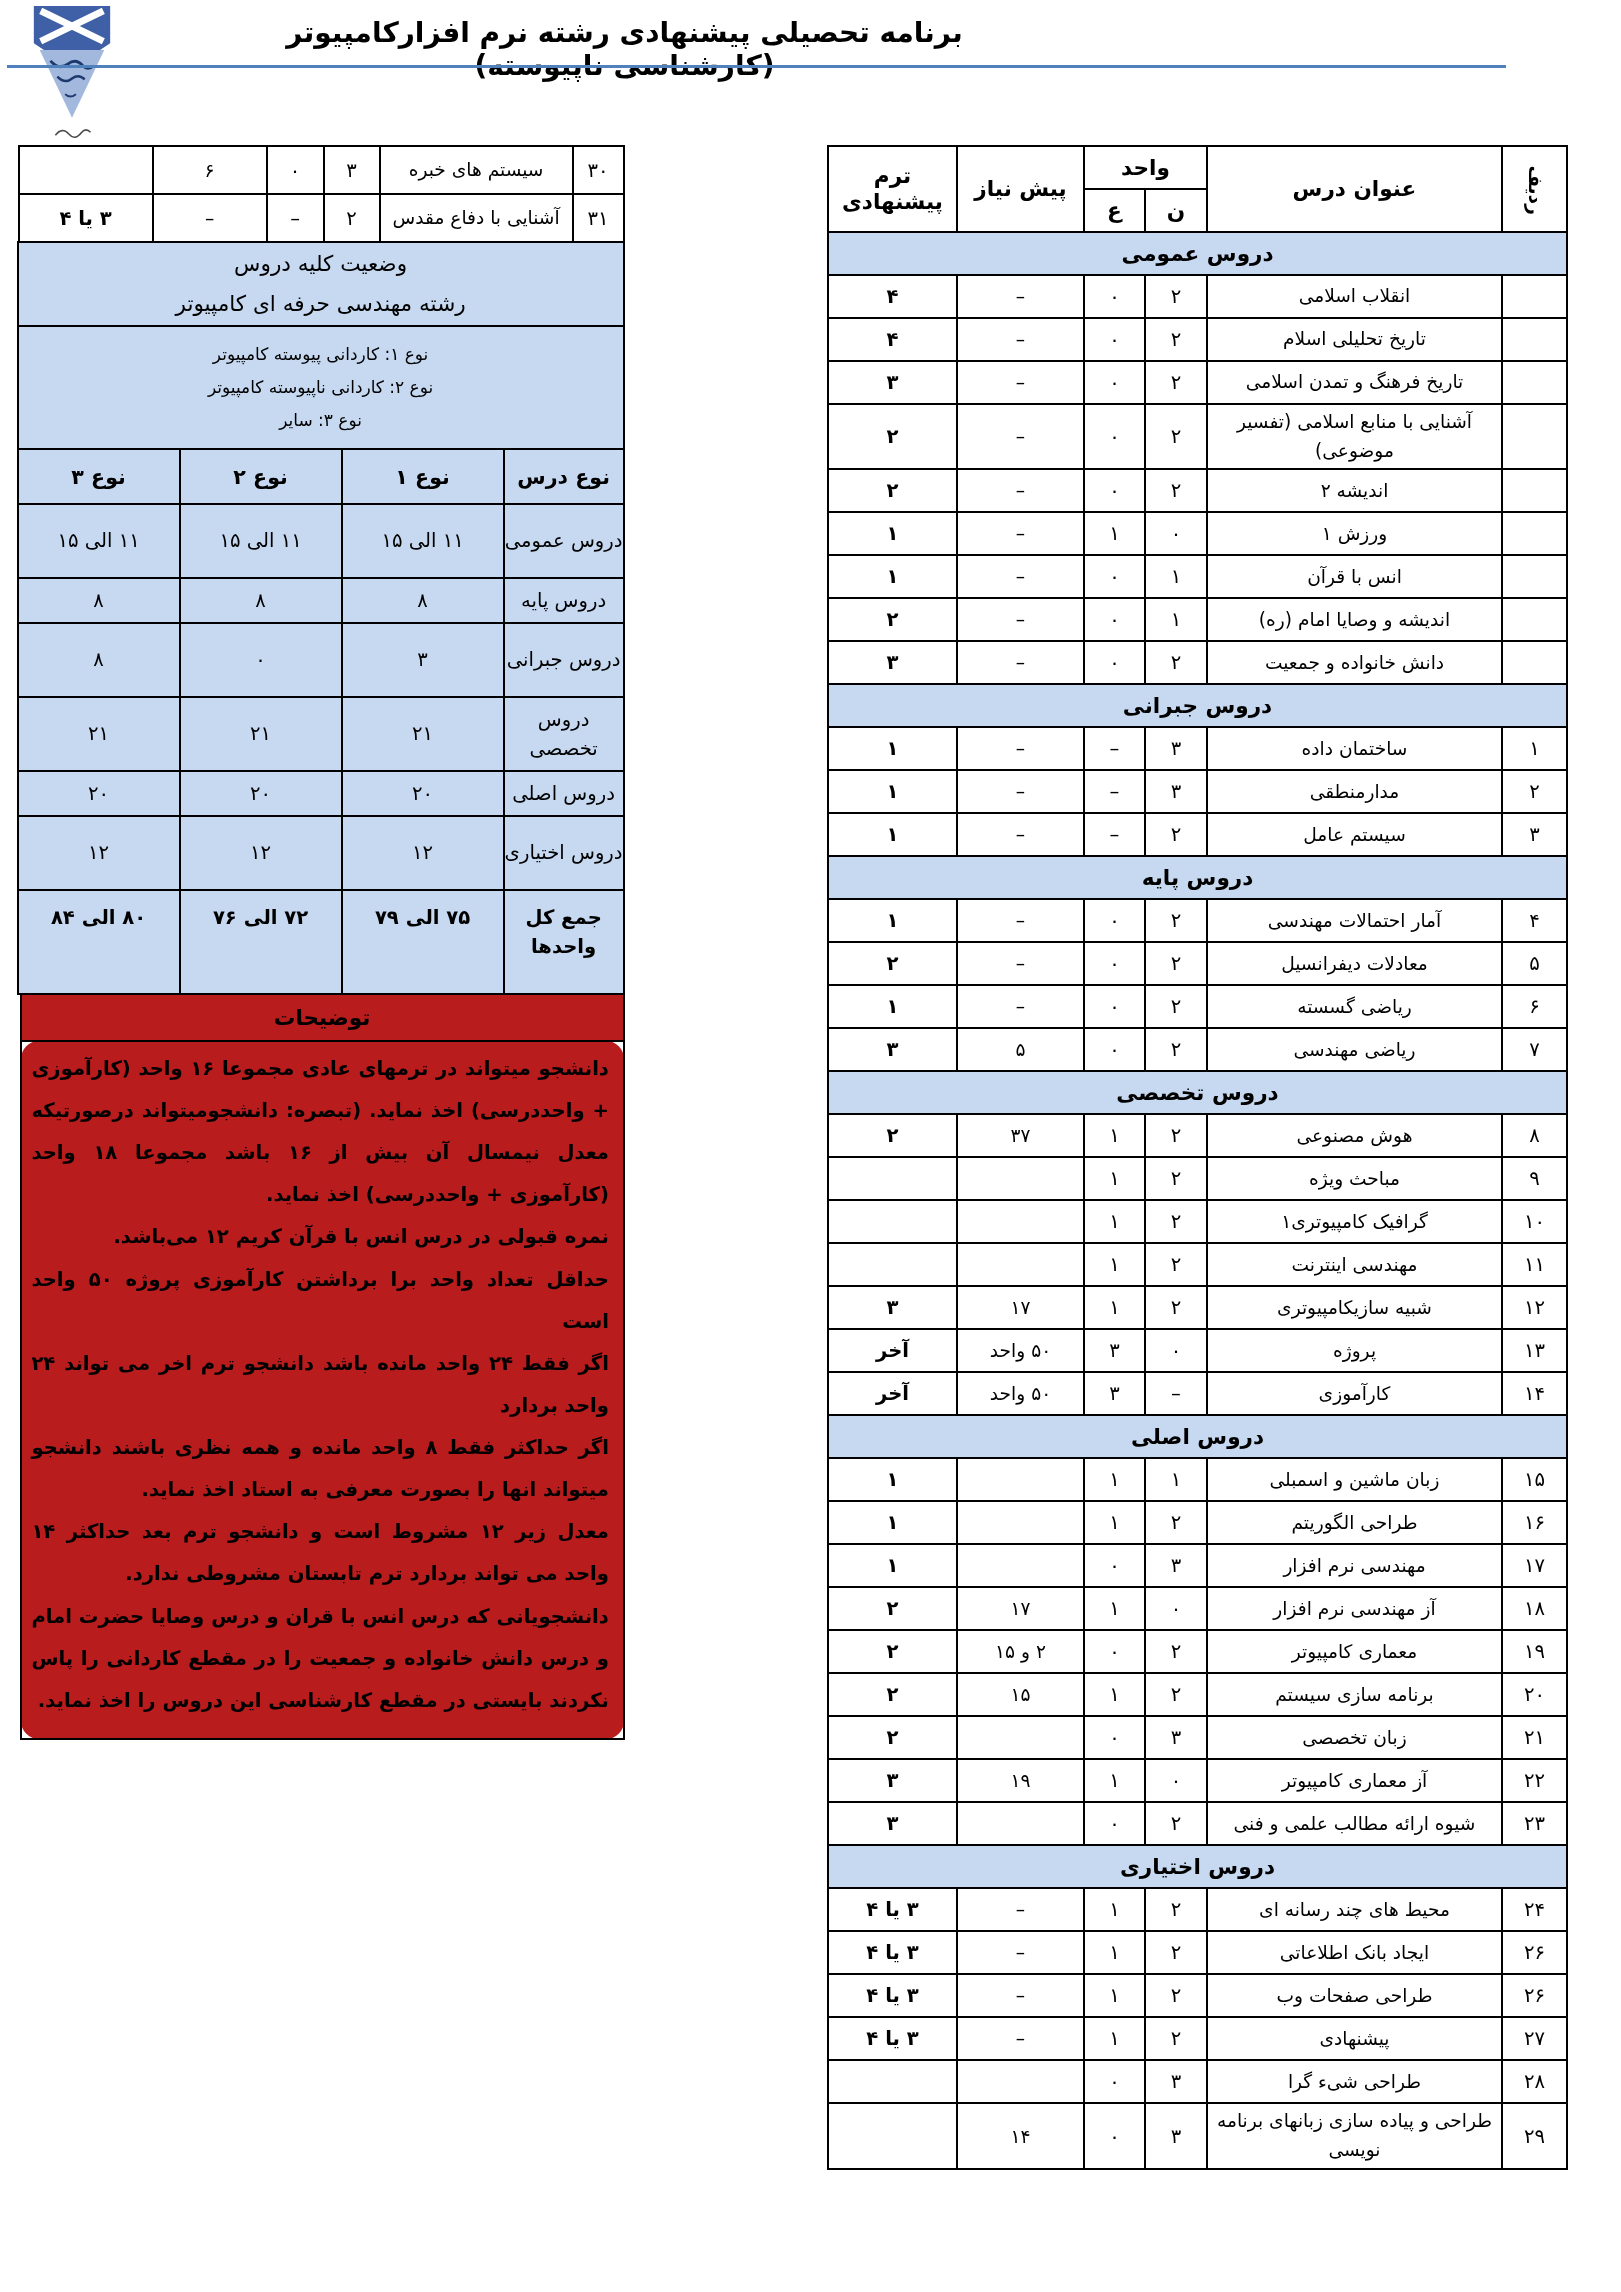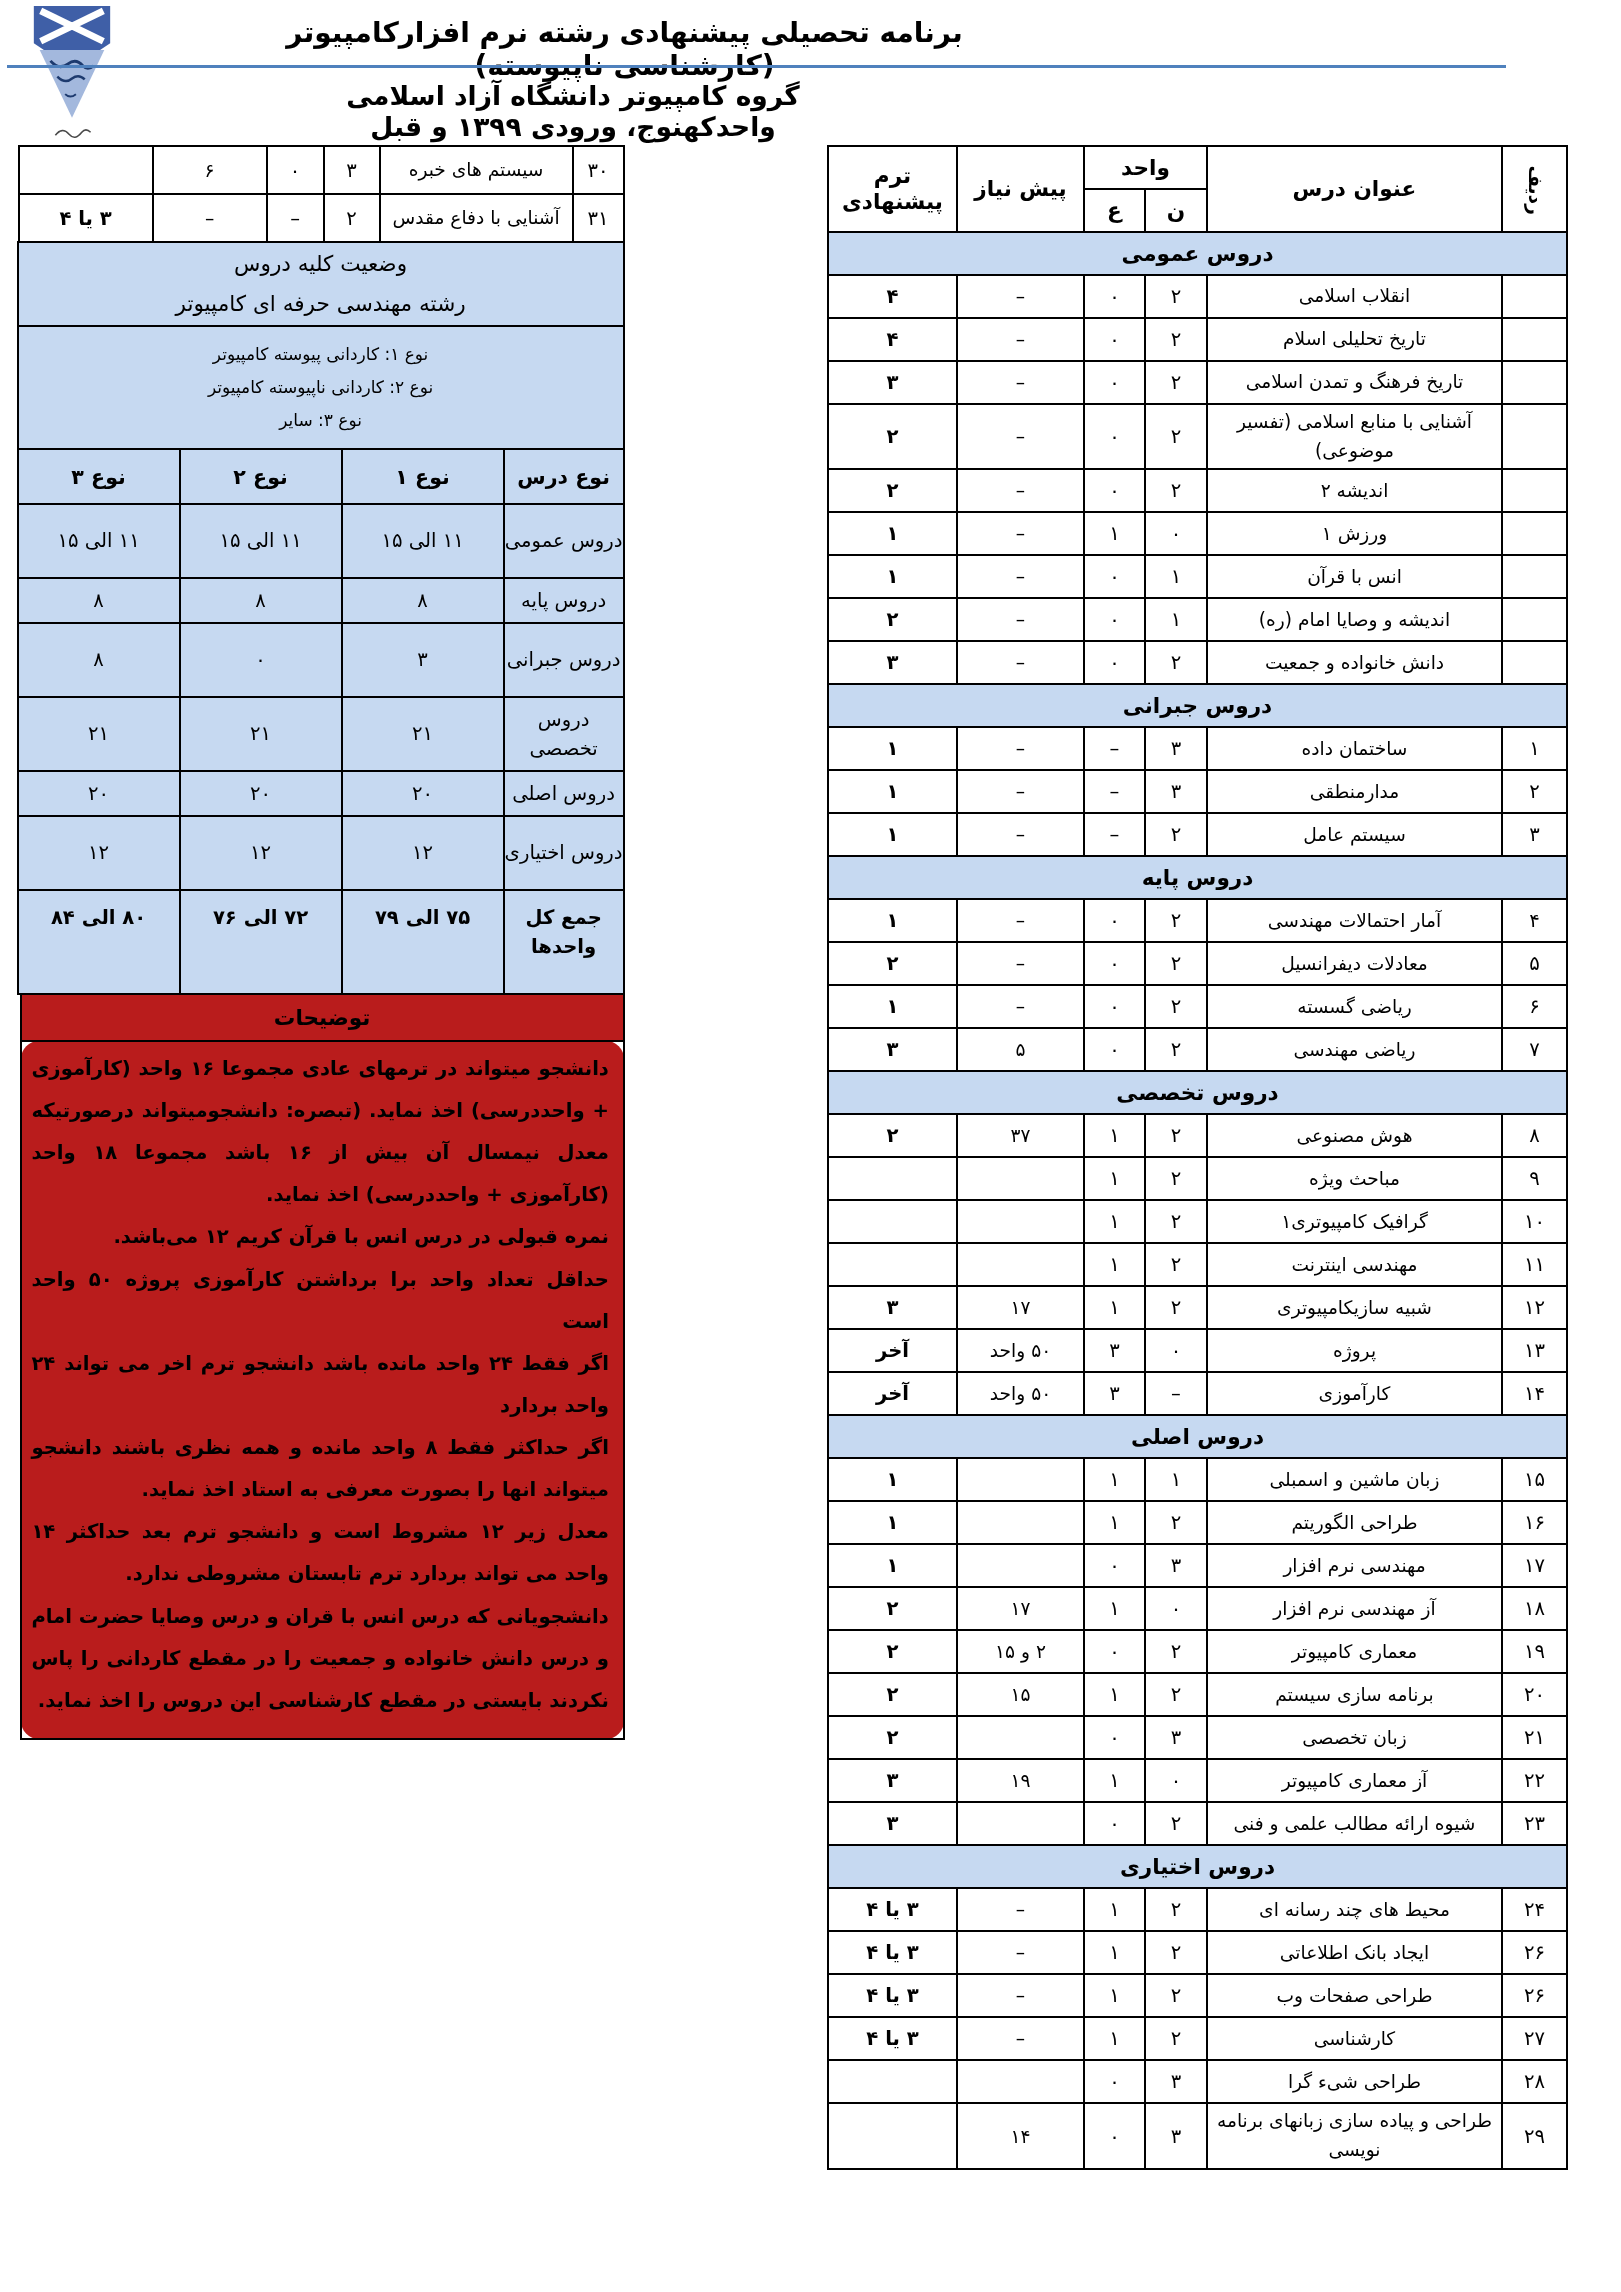--- a/index.html
+++ b/index.html
@@ -81,21 +81,20 @@
     <path d="M15,7 L79,38 M79,7 L15,38" stroke="#ffffff" stroke-width="7" fill="none"></path>
     <polygon points="14,47 80,47 47,116" fill="#a3b8dd"></polygon>
     <path d="M25,58 q 9,10 18,3 q 8,-6 15,2 q 5,5 11,0" stroke="#1d3a6e" stroke-width="3" fill="none"></path>
     <path d="M32,74 q 8,8 15,2 q 7,-5 13,1" stroke="#1d3a6e" stroke-width="2.5" fill="none"></path>
     <path d="M40,92 q 5,5 11,0" stroke="#1d3a6e" stroke-width="2" fill="none"></path>
     <path d="M30,134 q 7,-9 14,-1 q 6,7 13,-2 q 4,-5 9,0" stroke="#4a4a4a" stroke-width="1.6" fill="none"></path>
   </svg>
 
   <div class="doc-title">برنامه تحصیلی پیشنهادی رشته نرم افزارکامپیوتر (کارشناسی ناپیوسته)</div>
   <div class="title-rule"></div>
-  <div class="doc-subtitle">گروه کامپیوتر دانشگاه آزاد اسلامی واحدکهنوج، ورودی ۱۳۹۹ و قبل</div>
 
   <table id="main-table">
     <colgroup>
       <col style="width:65px">
         <col style="width:295px">
         <col style="width:62px">
       <col style="width:61px">
         <col style="width:127px">
         <col style="width:129px">
     </colgroup>
@@ -406,21 +405,21 @@
         <tr class="course-row">
           <td class="c-no">۲۶</td>
           <td class="c-title">طراحی صفحات وب</td>
           <td class="c-n">۲</td>
           <td class="c-p">۱</td>
           <td class="c-pre">–</td>
           <td class="c-term">۳ یا ۴</td>
         </tr>
         <tr class="course-row">
           <td class="c-no">۲۷</td>
-          <td class="c-title">کارشناسی</td>
+          <td class="c-title">پیشنهادی</td>
           <td class="c-n">۲</td>
           <td class="c-p">۱</td>
           <td class="c-pre">–</td>
           <td class="c-term">۳ یا ۴</td>
         </tr>
         <tr class="course-row">
           <td class="c-no">۲۸</td>
           <td class="c-title">طراحی شیء گرا</td>
           <td class="c-n">۳</td>
           <td class="c-p">۰</td>

